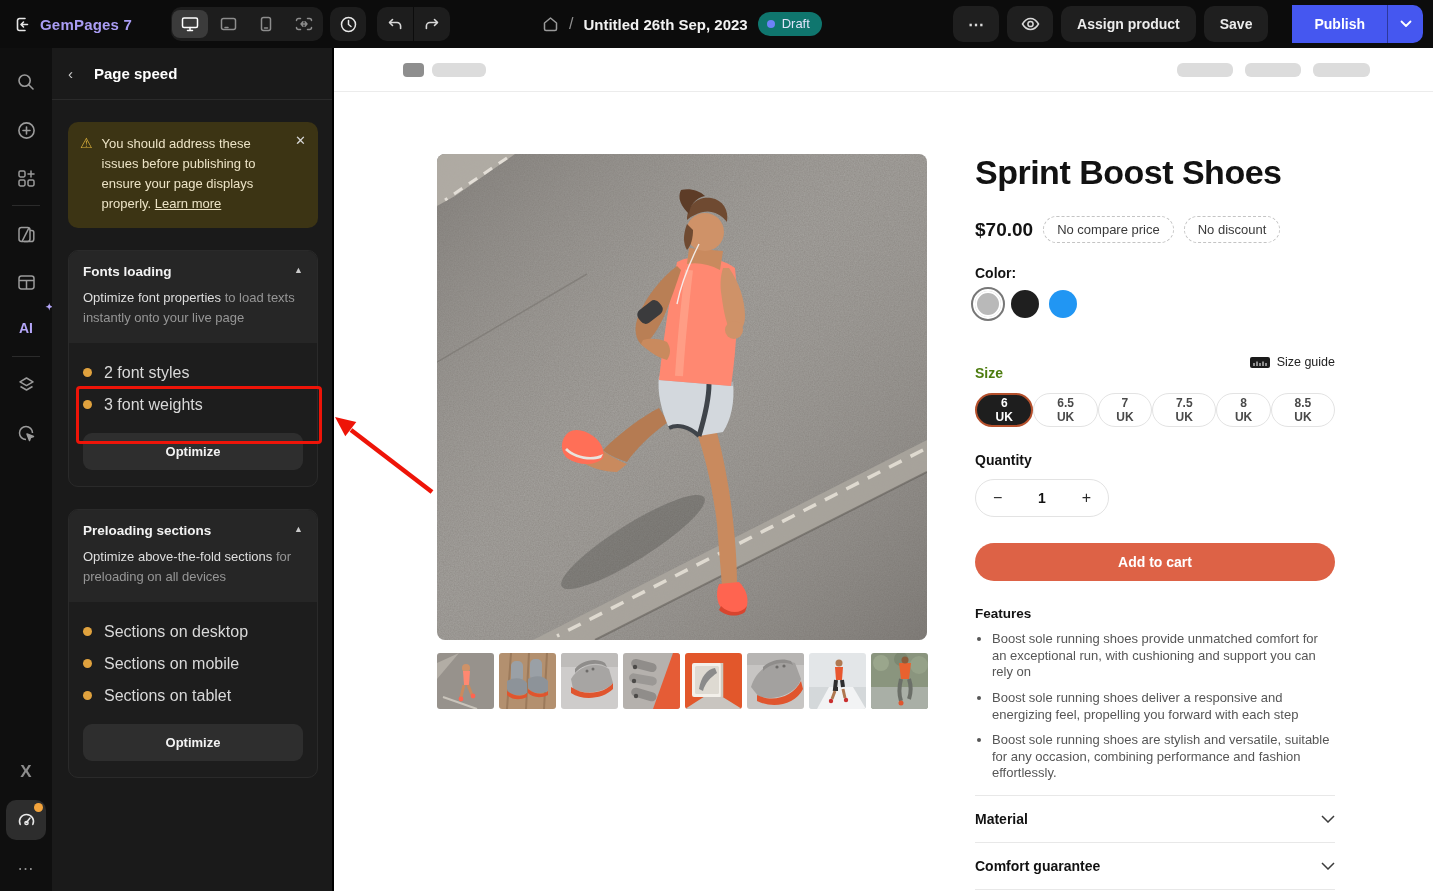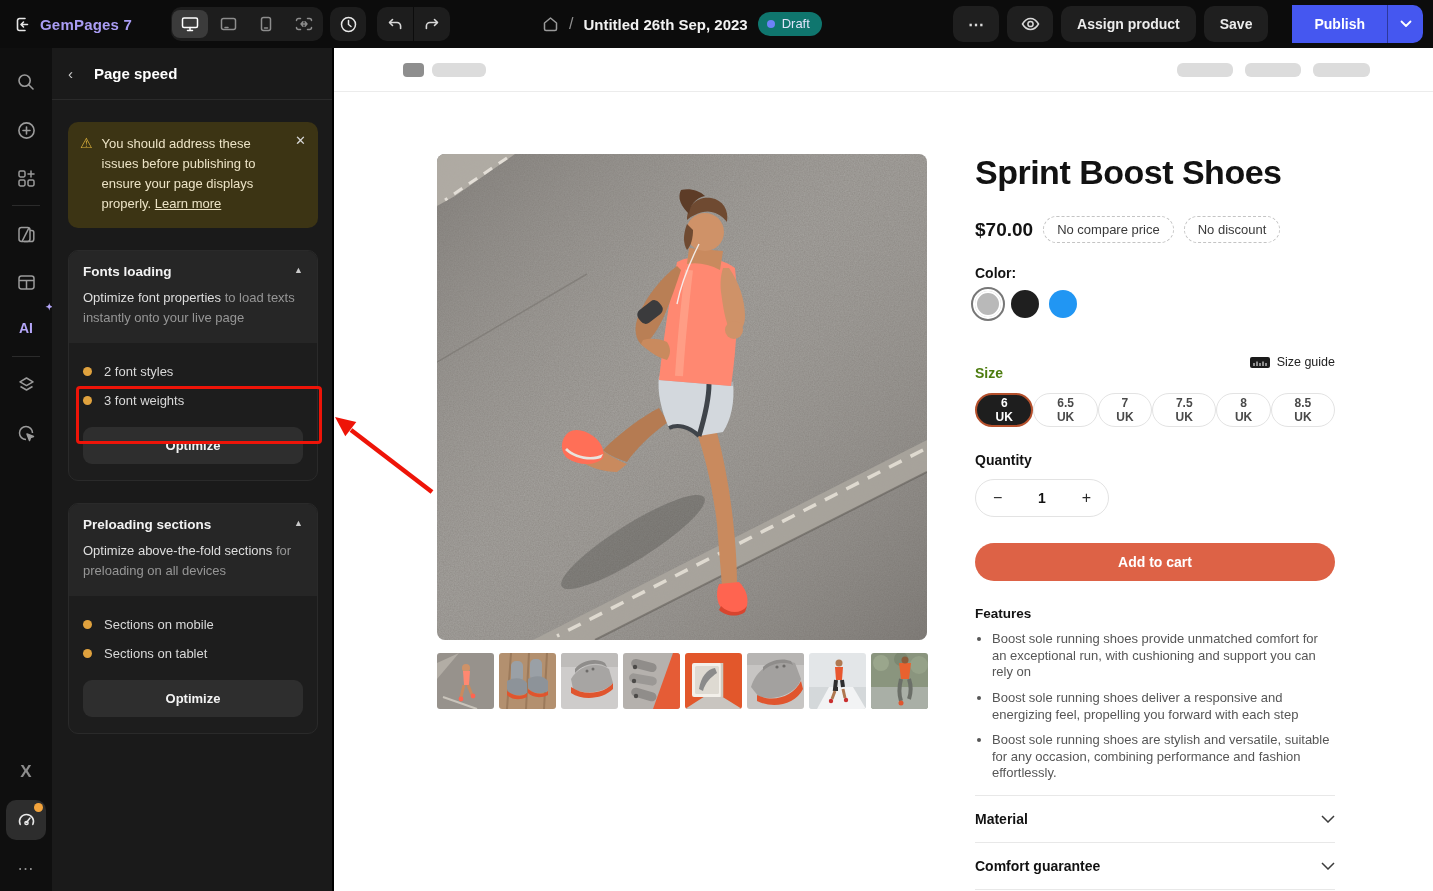--- a/index.html
+++ b/index.html
@@ -48,21 +48,21 @@
   .warn-text { color:#ece3c6; font-size:13px; line-height:1.55; width:176px; }
   .warn-text a { color:#ece3c6; text-decoration:underline; }
   .warn-x { position:absolute; top:11px; right:12px; color:#d8d8d8; font-size:13px; }
   .ps-card { margin:22px 14px 0 16px; width:250px; border-radius:10px; overflow:hidden; background:#1d1d1d; border:1px solid #2a2a2a; }
   .ps-card-top { background:#262626; padding:13px 14px 14px 14px; position:relative; }
   .ps-card-title { color:#f2f2f2; font-size:13.5px; font-weight:700; }
   .ps-caret { position:absolute; right:14px; top:14px; color:#c9c9c9; font-size:9px; }
   .ps-desc { margin-top:9px; font-size:13px; line-height:1.58; color:#969696; }
   .ps-desc b { color:#dedede; font-weight:400; }
   .ps-card-body { padding:14px 14px 16px 14px; }
-  .ps-item { display:flex; align-items:center; gap:12px; padding:7px 0; font-size:13px; color:#d9d9d9; }
+  .ps-item { display:flex; align-items:center; gap:12px; padding:7px 0; font-size:16px; color:#d9d9d9; }
   .ps-dot { width:9px; height:9px; border-radius:50%; flex:0 0 auto; }
   .btn-optimize { margin-top:12px; width:100%; height:37px; background:#2e2e2e; border:none; border-radius:9px; color:#f3f3f3; font-size:13px; font-weight:600; font-family:inherit; }
 
   
   #anno-rect { position:absolute; left:76px; top:386px; width:246px; height:58px; border:3px solid #ee1408; border-radius:4px; z-index:60; pointer-events:none; }
   #anno-arrow { position:absolute; left:325px; top:403px; z-index:60; pointer-events:none; }
 
   
   #canvas { position:absolute; left:334px; top:48px; width:1099px; height:843px; background:#fff; }
   .skel-row { position:absolute; left:0; top:0; width:1099px; height:44px; border-bottom:1px solid #ececec; }
@@ -304,20 +304,24 @@
 
   <div class="ps-card">
     <div class="ps-card-top">
       <div class="ps-card-title">Preloading sections</div>
       <span class="ps-caret">▲</span>
       <div class="ps-desc"><b>Optimize above-the-fold sections</b><span> for preloading on all devices</span></div>
     </div>
     <div class="ps-card-body">
       <div class="ps-item">
         <span class="ps-dot" style="background: rgb(224, 162, 62);"></span>
+        <span>Sections on desktop</span>
+      </div>
+      <div class="ps-item">
+        <span class="ps-dot" style="background: rgb(224, 162, 62);"></span>
         <span>Sections on mobile</span>
       </div>
       <div class="ps-item">
         <span class="ps-dot" style="background: rgb(224, 162, 62);"></span>
         <span>Sections on tablet</span>
       </div>
       <button class="btn-optimize">Optimize</button>
     </div>
   </div>
 </div>

